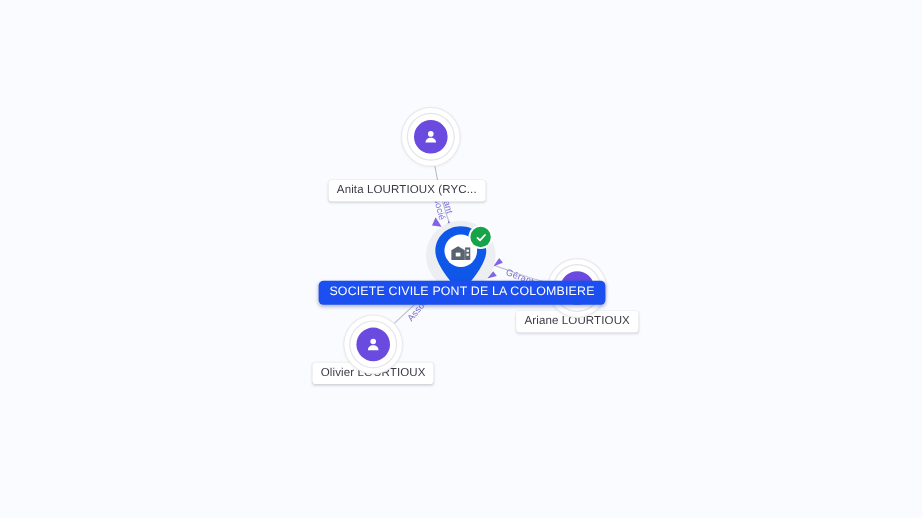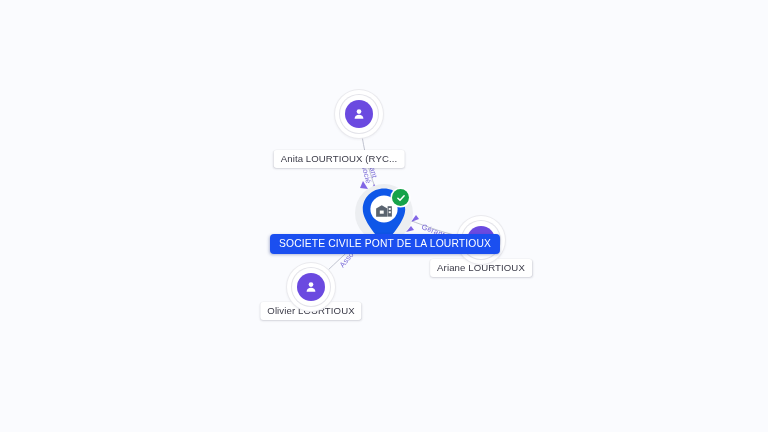--- a/index.html
+++ b/index.html
@@ -225,15 +225,15 @@
         <rect x="18.3" y="9.0" width="2.7" height="2.5" fill="#ffffff"></rect>
         <rect x="18.3" y="13.4" width="2.7" height="2.5" fill="#ffffff"></rect>
       </svg>
     </div>
     <div class="verified-badge">
       <svg width="10" height="10" viewBox="0 0 24 24" fill="none" stroke="#ffffff" stroke-width="3.6" stroke-linecap="round" stroke-linejoin="round">
         <path d="M4.5 12.6 L9.6 17.6 L19.5 6.8"></path>
       </svg>
     </div>
   </div>
-  <div class="node-label primary" style="left:385px; top:234px;">SOCIETE CIVILE PONT DE LA LOURTIOUX</div>
+  <div class="node-label primary" style="left:385px; top:234px;">SOCIETE CIVILE PONT DE LA COLOMBIERE</div>
 
 </div>
 
 </body></html>

